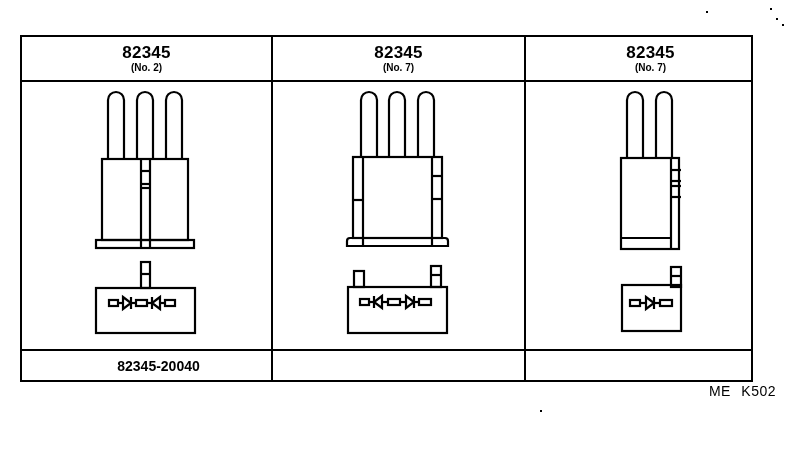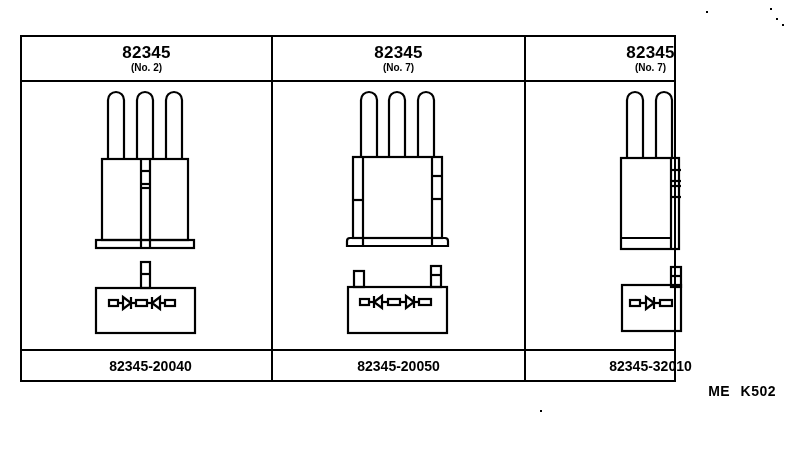--- a/index.html
+++ b/index.html
@@ -1,24 +1,24 @@
 <!DOCTYPE html>
 <html><head>
   <meta charset="utf-8">
   <style>
     html, body { margin:0; padding:0; background:#ffffff; }
     body { width:800px; height:466px; position:relative; overflow:hidden; font-family:"Liberation Sans", sans-serif; color:#000; }
-    .table { position:absolute; left:20px; top:35px; width:656px; height:347px; border:2px solid #000; box-sizing:border-box;text-decoration:underline; }
+    .table { position:absolute; left:20px; top:35px; width:733px; height:347px; border:2px solid #000; box-sizing:border-box;text-decoration:underline; }
     .hline { position:absolute; left:0; right:0; height:2px; background:#000; }
     .vline { position:absolute; top:0; bottom:0; width:2px; background:#000; }
     .cell { position:absolute; display:flex; flex-direction:column; align-items:center; justify-content:center; }
     .hdr-main { font-weight:bold; font-size:17px; line-height:17px; letter-spacing:0.2px; }
     .hdr-sub { font-weight:bold; font-size:10px; line-height:11px; margin-top:1px; }
     .pn { font-weight:bold; font-size:14px; }
-    .code { position:absolute; right:24px; top:383px; font-weight:bold; font-size:14px; letter-spacing:0.5px; word-spacing:6px; }
+    .code { position:absolute; right:24px; top:383px; font-weight:normal; font-size:14px; letter-spacing:0.5px; word-spacing:6px; }
     svg { position:absolute; overflow:visible; }
     .dot { position:absolute; width:2px; height:2px; background:#000; }
   </style>
 </head>
 <body>
 
 <div class="table">
   <div class="hline" style="top:43px;"></div>
   <div class="hline" style="top:312px;"></div>
   <div class="vline" style="left:249px;"></div>
@@ -30,28 +30,22 @@
   </div>
   <div class="cell" style="left:251px;top:0;width:251px;height:43px;">
     <div class="hdr-main">82345</div>
     <div class="hdr-sub">(No. 7)</div>
   </div>
   <div class="cell" style="left:504px;top:0;width:249px;height:43px;">
     <div class="hdr-main">82345</div>
     <div class="hdr-sub">(No. 7)</div>
   </div>
 
-  <div class="cell" style="left:4px;top:314px;width:249px;height:29px;">
+  <div class="cell" style="left:12px;top:314px;width:249px;height:29px;">
     <div class="pn">82345-20040</div>
-  </div>
-  <div class="cell" style="left:251px;top:314px;width:251px;height:29px;">
-    <div class="pn">82345-20050</div>
-  </div>
-  <div class="cell" style="left:504px;top:314px;width:249px;height:29px;">
-    <div class="pn">82345-32010</div>
   </div>
 </div>
 
 <svg style="left:0;top:0;" width="800" height="466" viewBox="0 0 800 466">
   <g fill="none" stroke="#000" stroke-width="2.2">
 
     <path d="M108,159 V100 a8,8 0 0 1 16,0 V159"></path>
     <path d="M137,159 V100 a8,8 0 0 1 16,0 V159"></path>
     <path d="M166,159 V100 a8,8 0 0 1 16,0 V159"></path>
 

